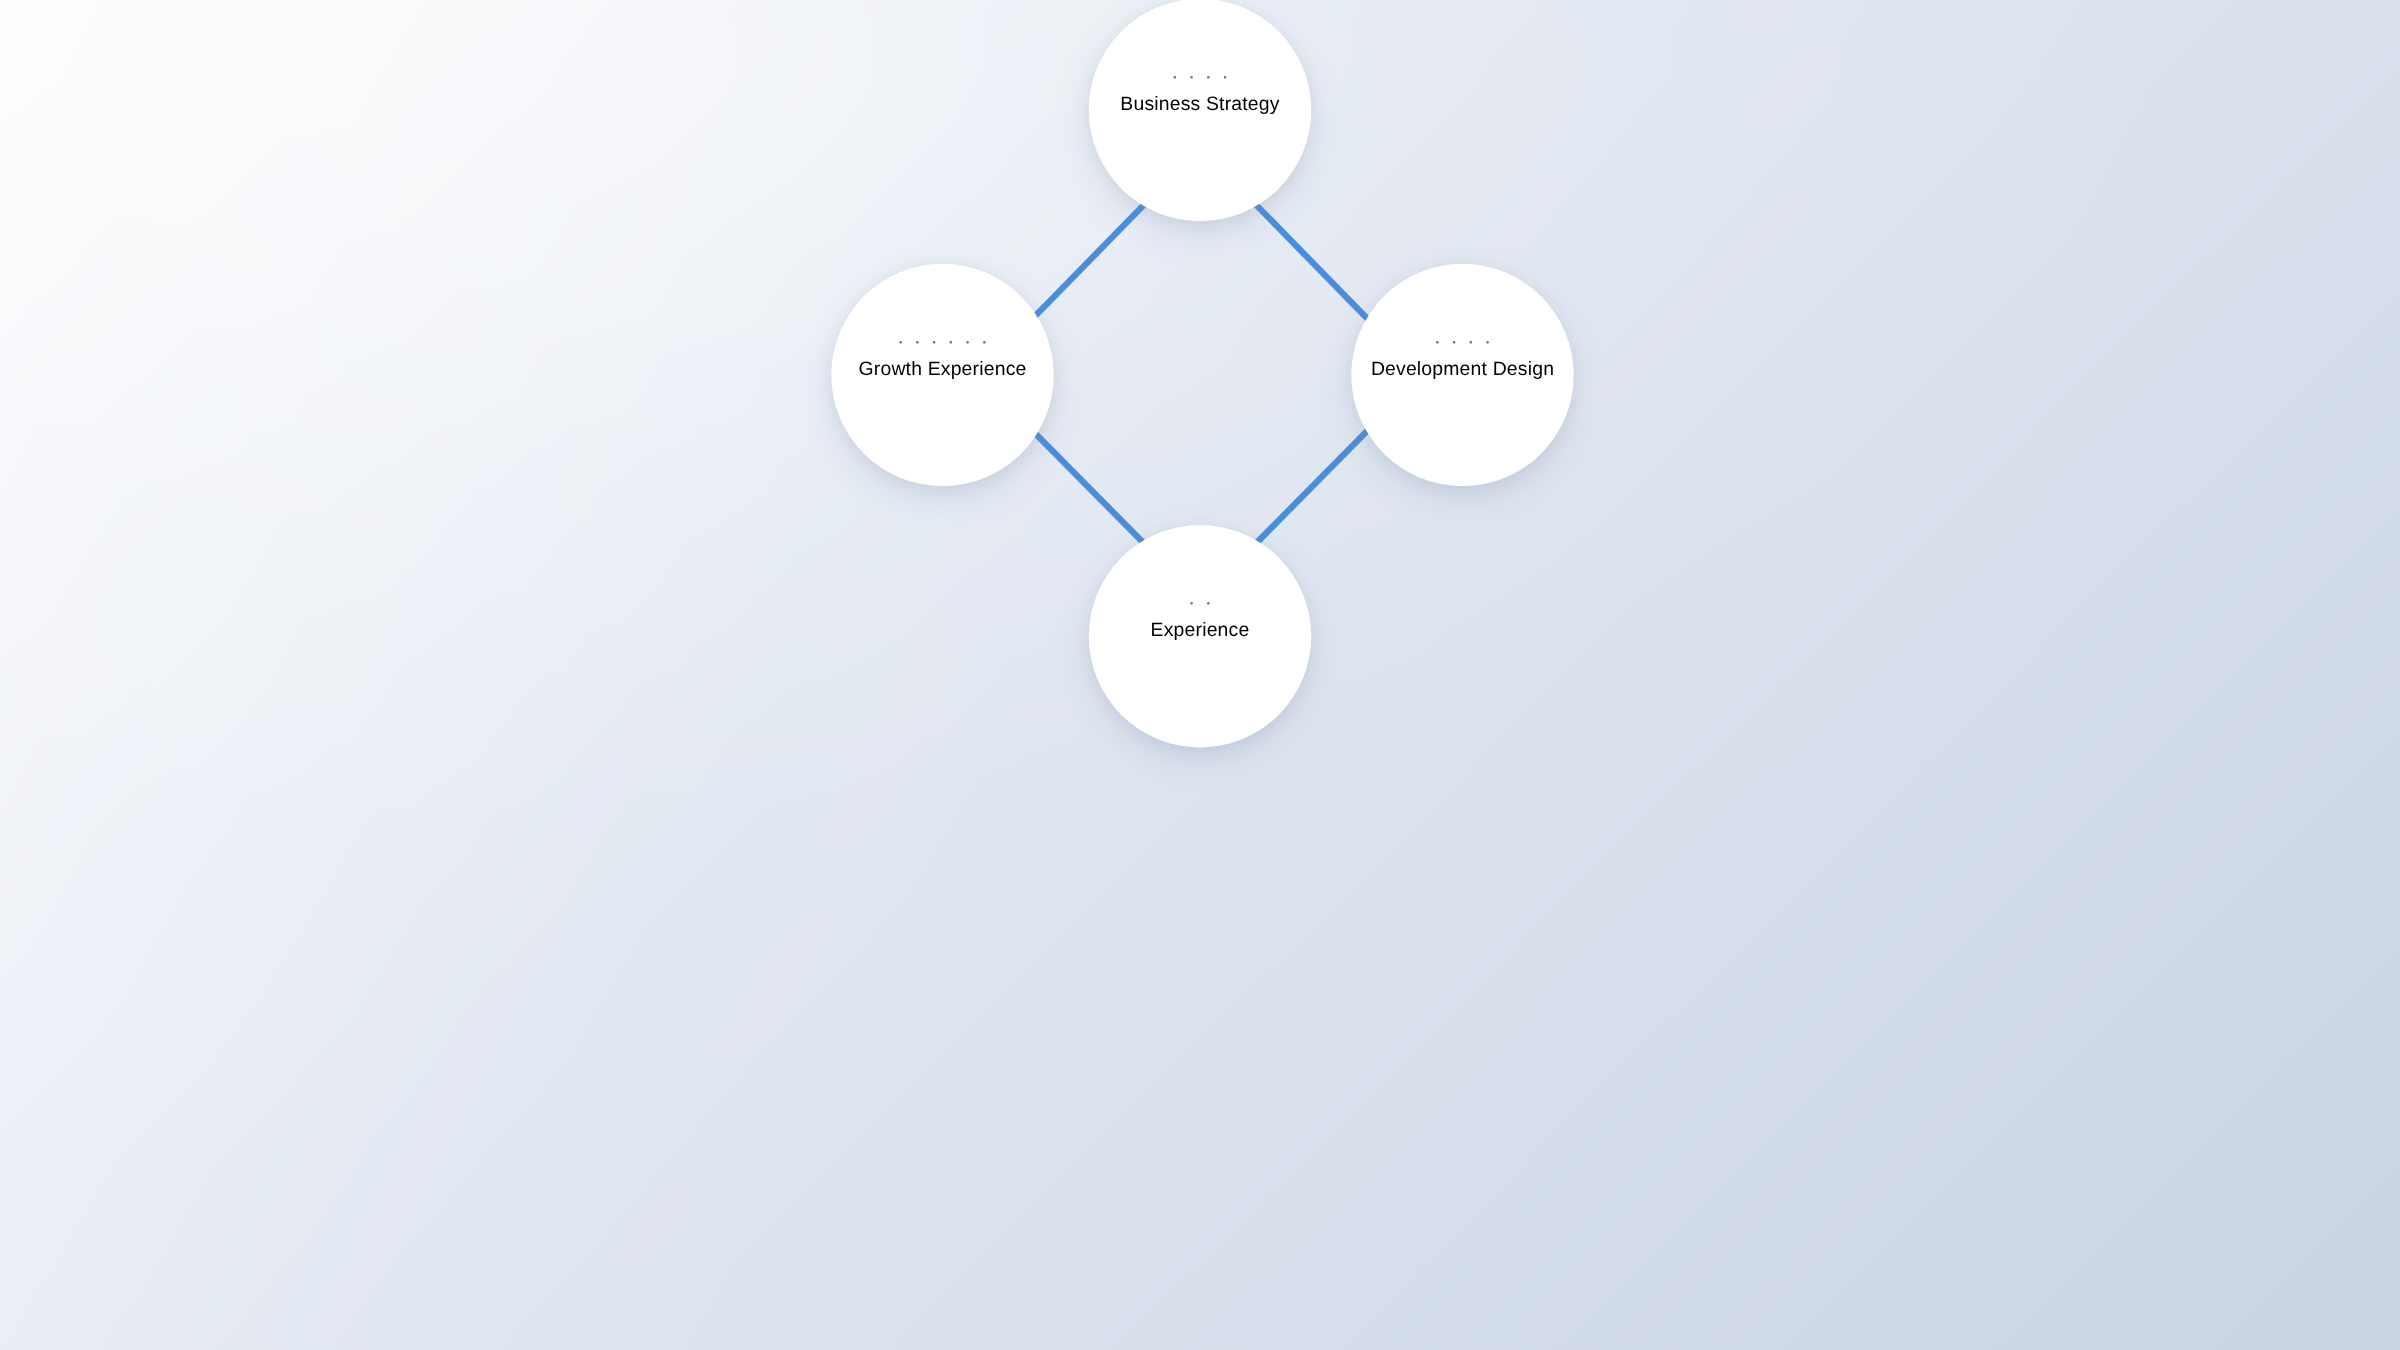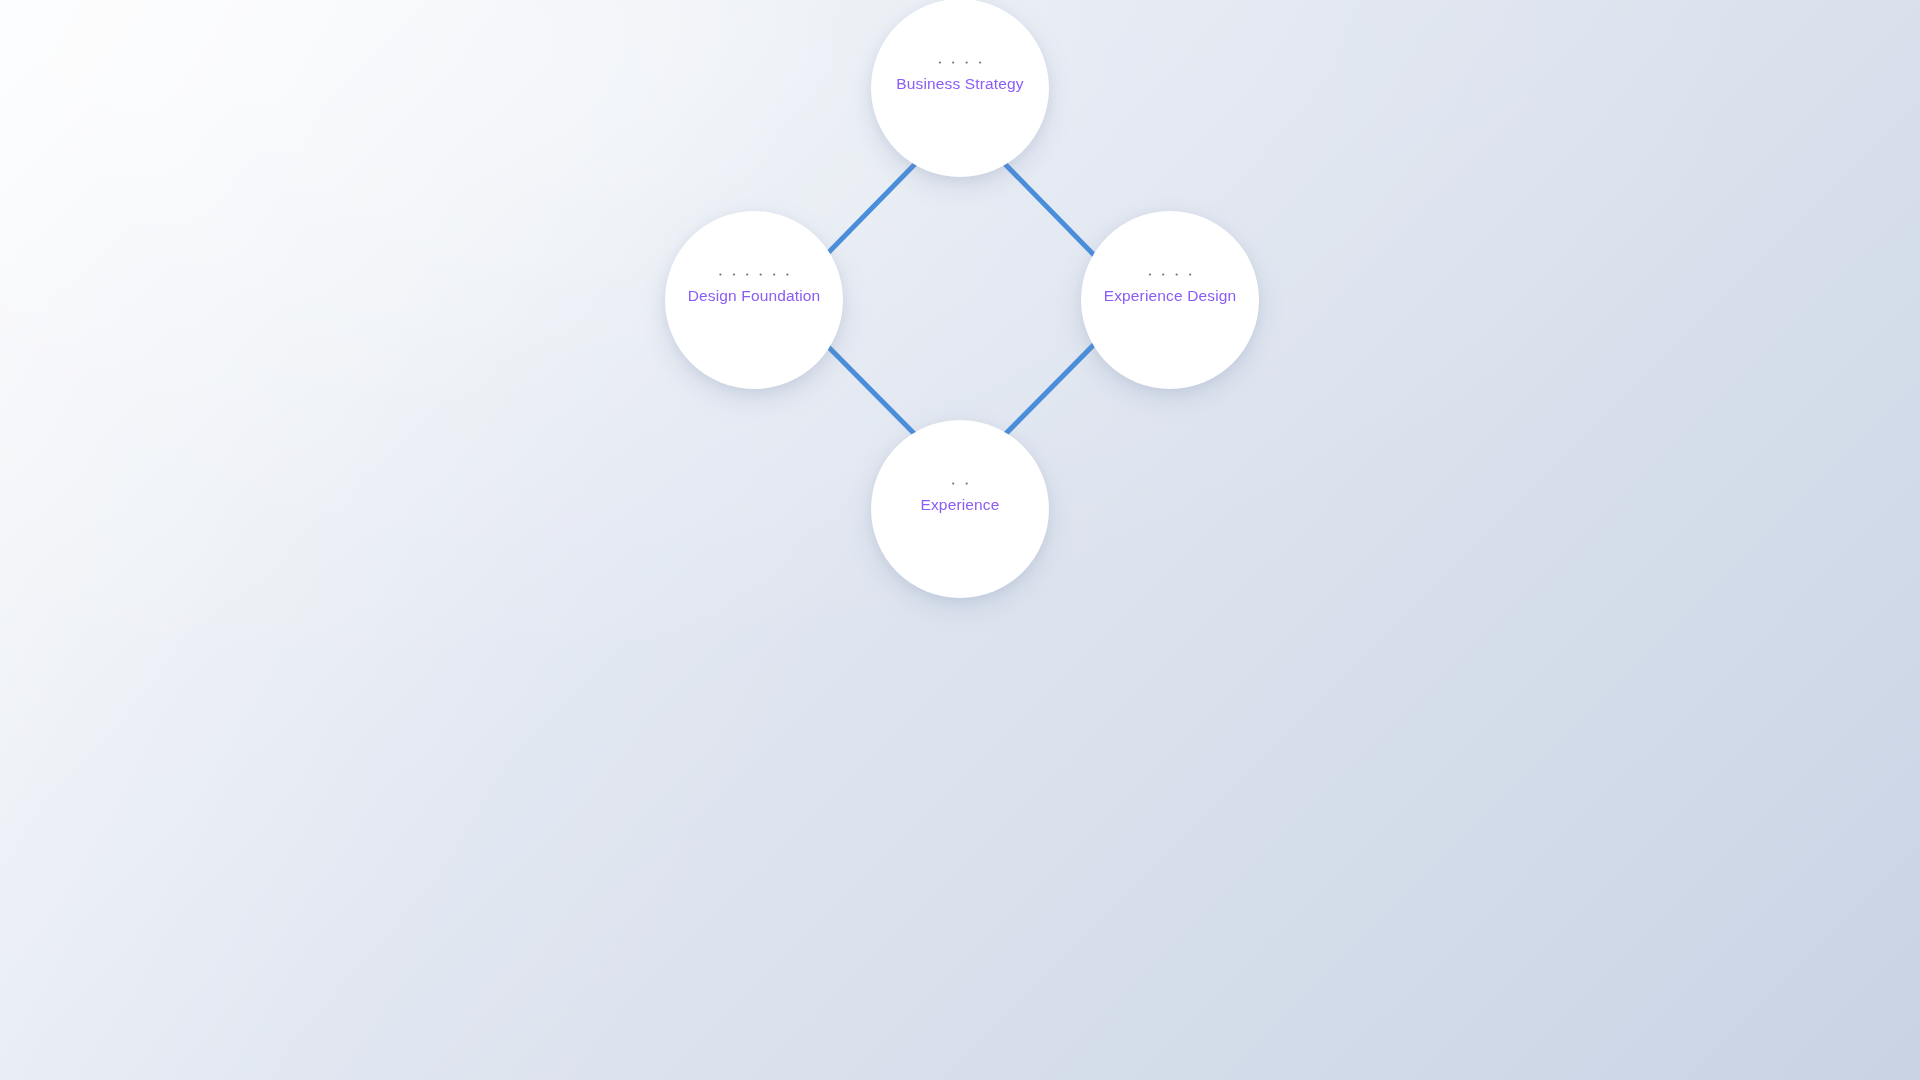--- a/index.html
+++ b/index.html
@@ -99,21 +99,21 @@
     font-size: 13px;
     line-height: 16px;
     color: #6b7482;
     letter-spacing: 0.4px;
     white-space: nowrap;
     font-family: "DejaVu Sans", sans-serif;
   }
   .node-label-en {
     font-size: 15.5px;
     line-height: 20px;
-    color: #8b5cf6;
+    color: #000000;
     white-space: nowrap;
     letter-spacing: 0.15px;
     margin-top: 3px;
   }
 
   
   .node.top    { left: 871px;  top:  -1px; padding-top: 56px; }
   .node.right  { left: 1081px; top: 211px; padding-top: 56px; }
   .node.bottom { left: 871px;  top: 420px; padding-top: 56px; }
   .node.left   { left: 665px;  top: 211px; padding-top: 56px; }
@@ -133,27 +133,27 @@
       <polygon id="diamond-path" fill="none" stroke="#4a8edb" stroke-width="5" stroke-linejoin="miter" points="960,118 1138,300 960,480 782,300"></polygon>
     </svg>
 
     <div class="node top">
       <div class="node-label-cjk">・・・・</div>
       <div class="node-label-en">Business Strategy</div>
     </div>
 
     <div class="node right">
       <div class="node-label-cjk">・・・・</div>
-      <div class="node-label-en">Experience Design</div>
+      <div class="node-label-en">Development Design</div>
     </div>
 
     <div class="node bottom">
       <div class="node-label-cjk">・・</div>
       <div class="node-label-en">Experience</div>
     </div>
 
     <div class="node left">
       <div class="node-label-cjk">・・・・・・</div>
-      <div class="node-label-en">Design Foundation</div>
+      <div class="node-label-en">Growth Experience</div>
     </div>
 
   </div>
 </div>
 
 </body></html>

